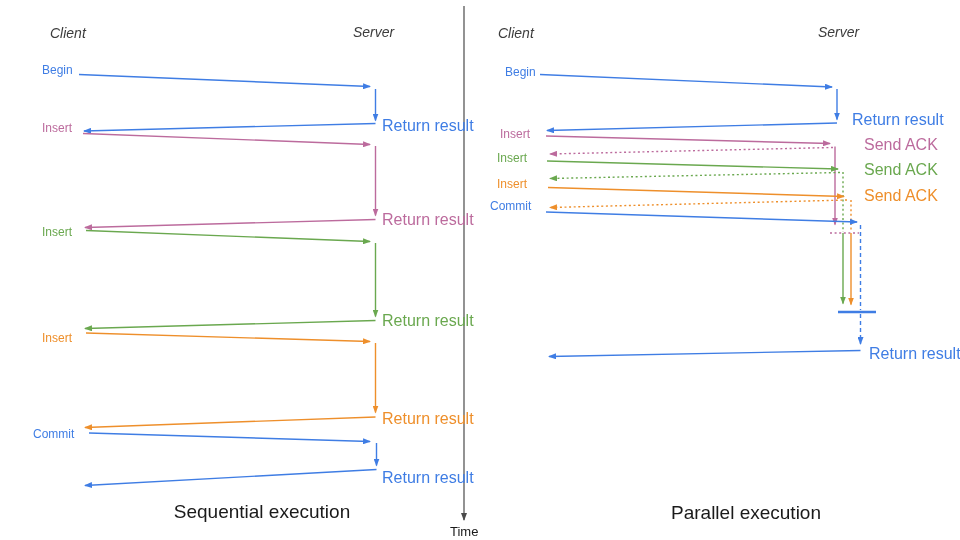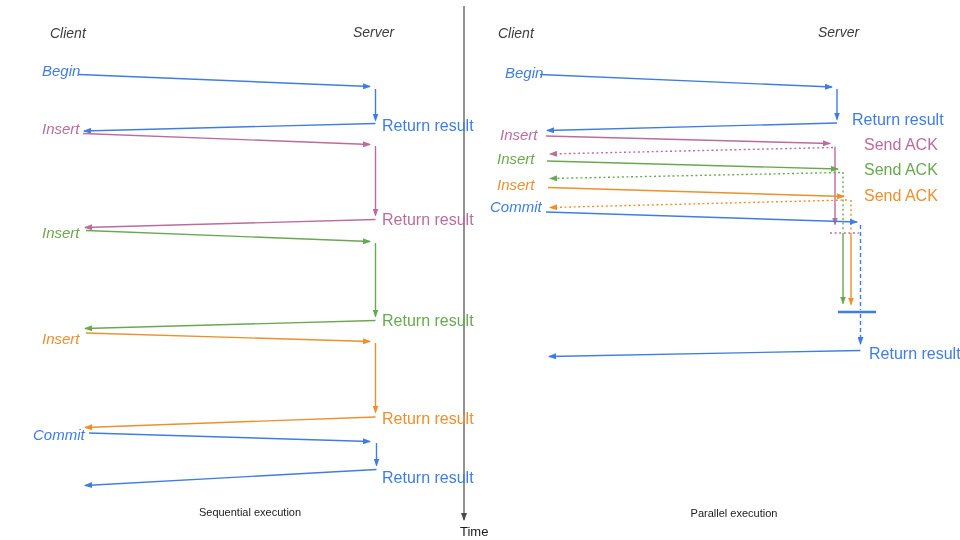--- a/index.html
+++ b/index.html
@@ -11,25 +11,25 @@
   .s-pink{stroke:#bc6b9d;}
   .s-green{stroke:#6aa84f;}
   .s-orange{stroke:#ee8f2b;}
   .s-gray{stroke:#4a4a4a;}
   .w{stroke-width:1.4;}
   .thick{stroke-width:2.4;}
   .dotted{stroke-dasharray:2 2.6;}
   .dashed{stroke-dasharray:4 3;}
   .lbl{position:absolute;transform:translateY(-50%);white-space:nowrap;
        font-size:16px;line-height:1;}
-  .step{font-size:15px;font-style:italic;}
+  .step{font-size:12px;}
   .actor{position:absolute;transform:translateY(-50%);white-space:nowrap;
          font-style:italic;font-size:14px;color:#3c3c3c;}
   .title{position:absolute;transform:translate(-50%,-50%);white-space:nowrap;
-         font-size:11px;color:#1a1a1a;}
+         font-size:19px;color:#1a1a1a;margin-left:12px;}
   .t-blue{color:#3f7de4;}
   .t-pink{color:#bc6b9d;}
   .t-green{color:#6aa84f;}
   .t-orange{color:#ee8f2b;}
   .t-dark{color:#1a1a1a;}
 </style>
 </head>
 <body>
 
 <div class="canvas">
@@ -132,15 +132,15 @@
 
     <span class="lbl t-blue" style="left:852px;top:120px">Return result</span>
     <span class="lbl t-pink" style="left:864px;top:145px">Send ACK</span>
     <span class="lbl t-green" style="left:864px;top:170px">Send ACK</span>
     <span class="lbl t-orange" style="left:864px;top:196px">Send ACK</span>
     <span class="lbl t-blue" style="left:869px;top:354px">Return result</span>
 
     <span class="title" style="left:734px;top:513px">Parallel execution</span>
   </div>
 
-  <span class="lbl t-dark" style="left:460px;top:531px;font-size:13px">Time</span>
+  <span class="lbl t-dark" style="left:450px;top:531px;font-size:13px">Time</span>
 
 </div>
 
 </body></html>

